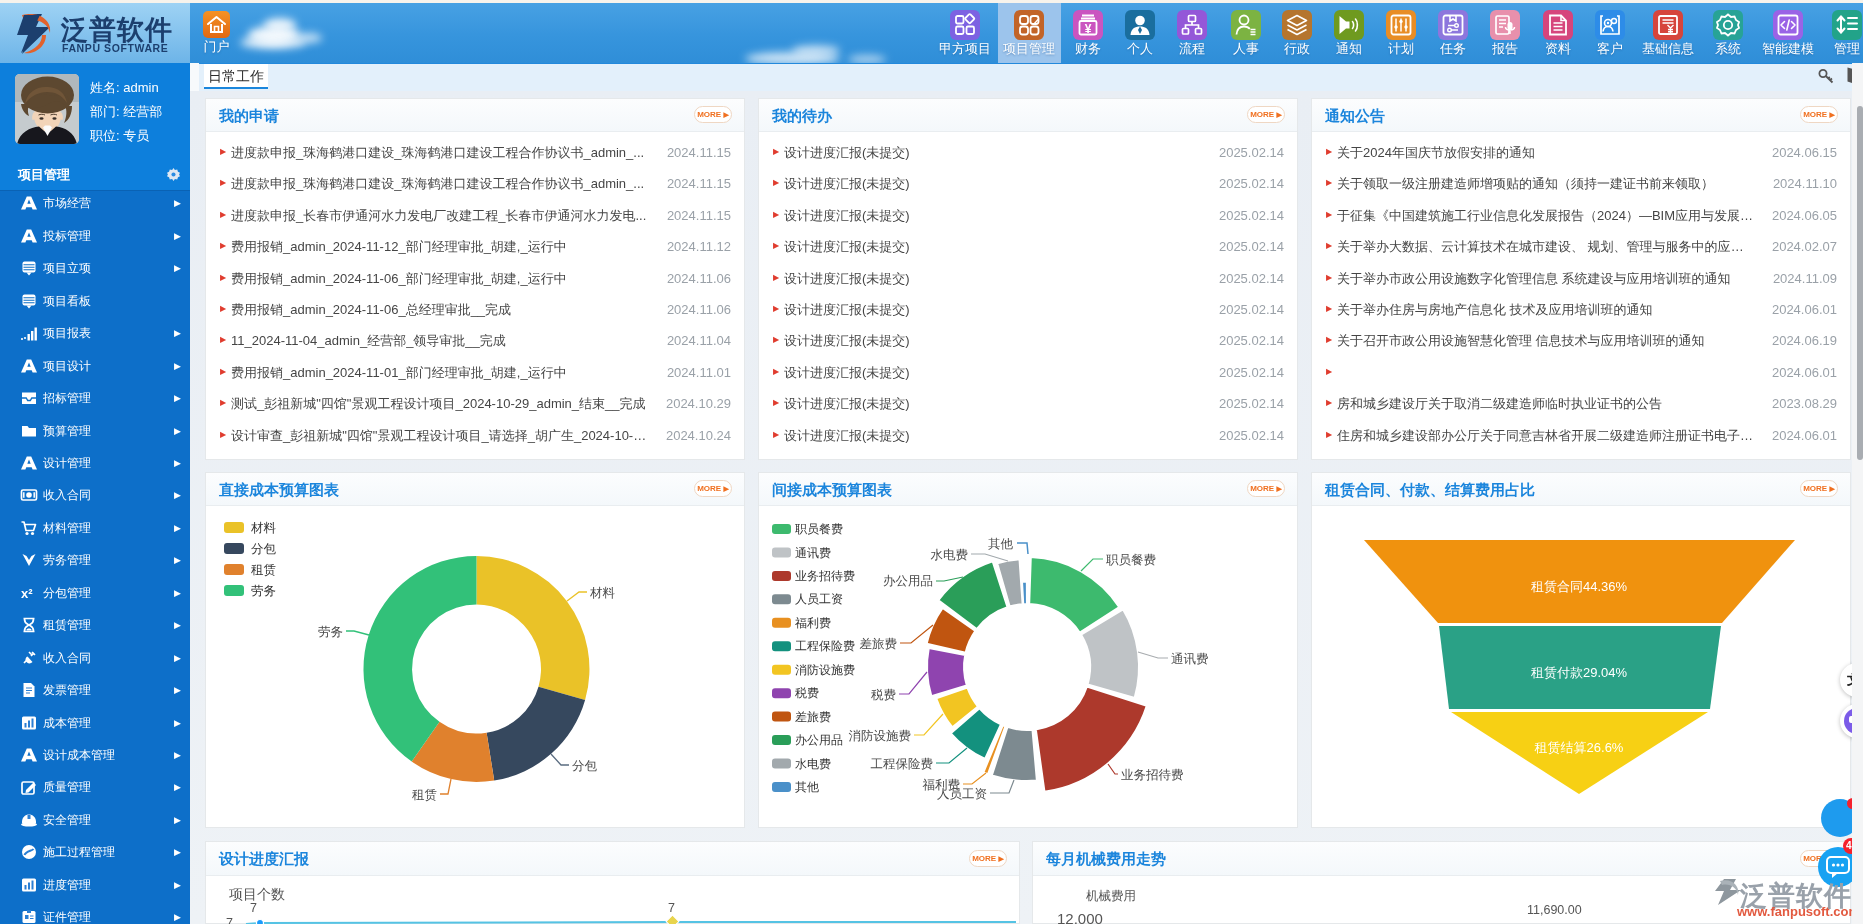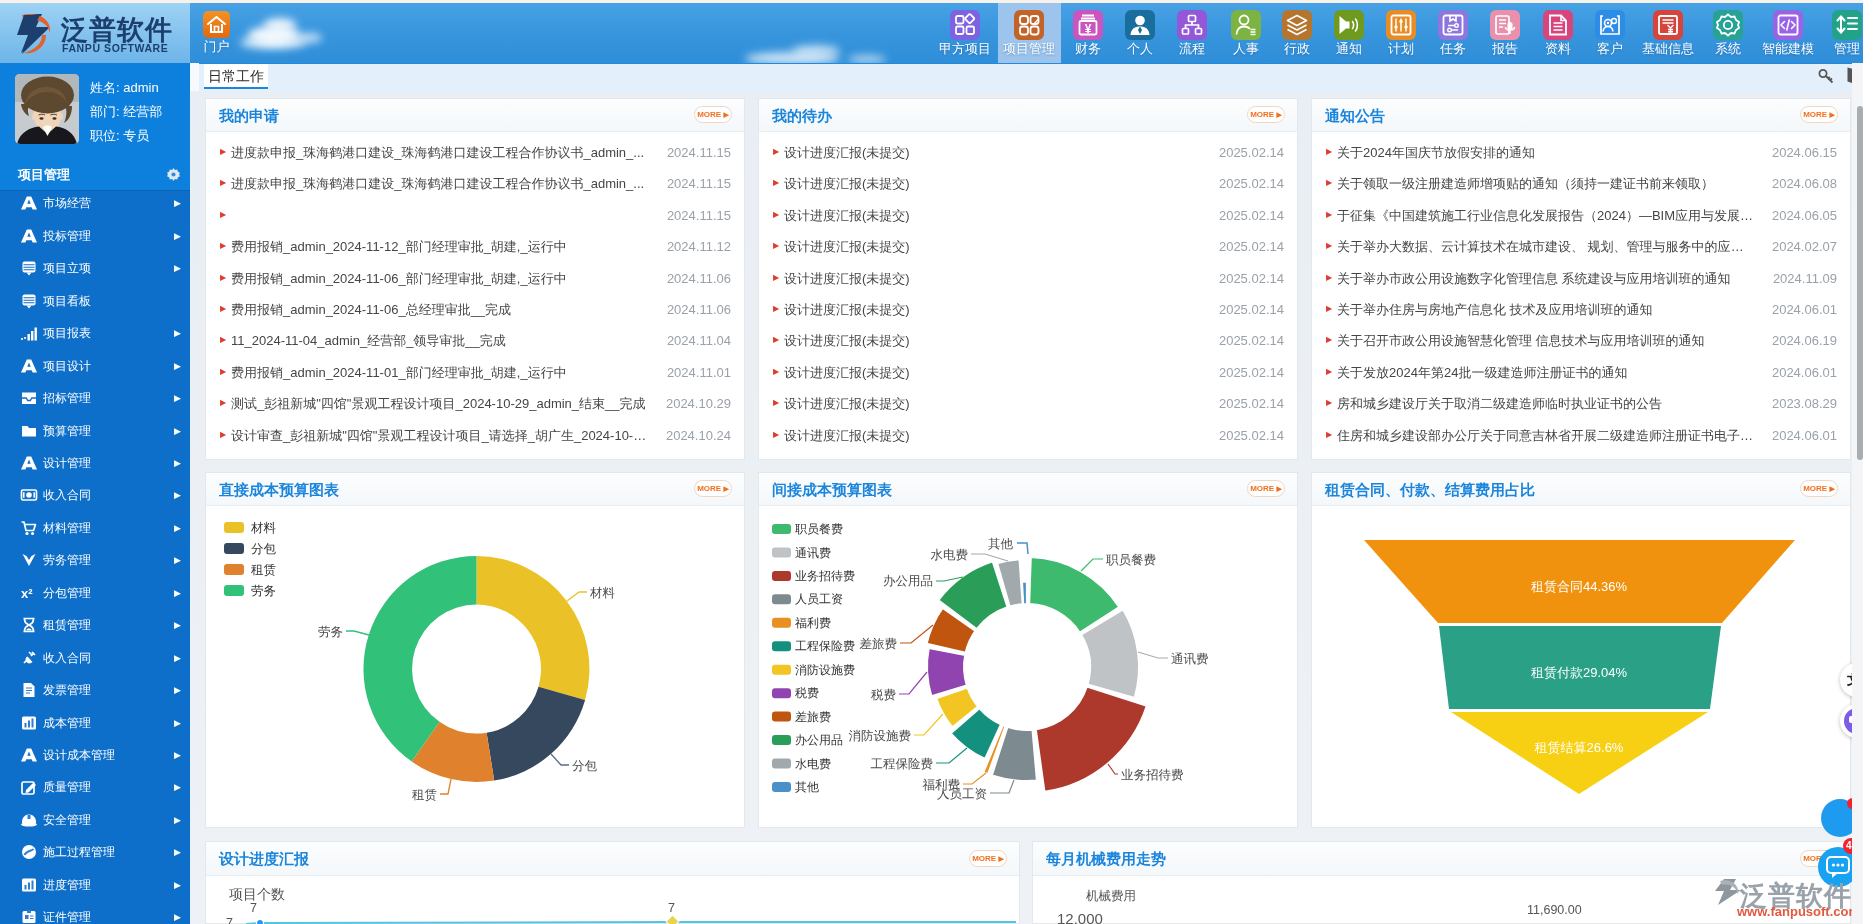--- a/index.html
+++ b/index.html
@@ -422,20 +422,21 @@
       <span class="tx">进度款申报_珠海鹤港口建设_珠海鹤港口建设工程合作协议书_admin_...</span>
       <span class="dt">2024.11.15</span>
     </div>
 <div class="lrow" style="top:69.4px;">
       <span class="bl">▶</span>
       <span class="tx">进度款申报_珠海鹤港口建设_珠海鹤港口建设工程合作协议书_admin_...</span>
       <span class="dt">2024.11.15</span>
     </div>
 <div class="lrow" style="top:100.8px;">
       <span class="bl">▶</span>
+      <span class="tx">进度款申报_长春市伊通河水力发电厂改建工程_长春市伊通河水力发电...</span>
       <span class="dt">2024.11.15</span>
     </div>
 <div class="lrow" style="top:132.2px;">
       <span class="bl">▶</span>
       <span class="tx">费用报销_admin_2024-11-12_部门经理审批_胡建,_运行中</span>
       <span class="dt">2024.11.12</span>
     </div>
 <div class="lrow" style="top:163.6px;">
       <span class="bl">▶</span>
       <span class="tx">费用报销_admin_2024-11-06_部门经理审批_胡建,_运行中</span>
@@ -529,21 +530,21 @@
       <span class="more" style="right:12px;">MORE <span style="font-size:7px">▶</span></span>
     </div>
 <div class="lrow" style="top:38.0px;">
       <span class="bl">▶</span>
       <span class="tx">关于2024年国庆节放假安排的通知</span>
       <span class="dt">2024.06.15</span>
     </div>
 <div class="lrow" style="top:69.4px;">
       <span class="bl">▶</span>
       <span class="tx">关于领取一级注册建造师增项贴的通知（须持一建证书前来领取）</span>
-      <span class="dt">2024.06.08</span>
+      <span class="dt">2024.11.10</span>
     </div>
 <div class="lrow" style="top:100.8px;">
       <span class="bl">▶</span>
       <span class="tx">于征集《中国建筑施工行业信息化发展报告（2024）—BIM应用与发展》材料...</span>
       <span class="dt">2024.06.05</span>
     </div>
 <div class="lrow" style="top:132.2px;">
       <span class="bl">▶</span>
       <span class="tx">关于举办大数据、云计算技术在城市建设、 规划、管理与服务中的应用培训班...</span>
       <span class="dt">2024.02.07</span>
@@ -558,21 +559,20 @@
       <span class="tx">关于举办住房与房地产信息化 技术及应用培训班的通知</span>
       <span class="dt">2024.06.01</span>
     </div>
 <div class="lrow" style="top:226.4px;">
       <span class="bl">▶</span>
       <span class="tx">关于召开市政公用设施智慧化管理 信息技术与应用培训班的通知</span>
       <span class="dt">2024.06.19</span>
     </div>
 <div class="lrow" style="top:257.8px;">
       <span class="bl">▶</span>
-      <span class="tx">关于发放2024年第24批一级建造师注册证书的通知</span>
       <span class="dt">2024.06.01</span>
     </div>
 <div class="lrow" style="top:289.2px;">
       <span class="bl">▶</span>
       <span class="tx">房和城乡建设厅关于取消二级建造师临时执业证书的公告</span>
       <span class="dt">2023.08.29</span>
     </div>
 <div class="lrow" style="top:320.6px;">
       <span class="bl">▶</span>
       <span class="tx">住房和城乡建设部办公厅关于同意吉林省开展二级建造师注册证书电子化试点...</span>

